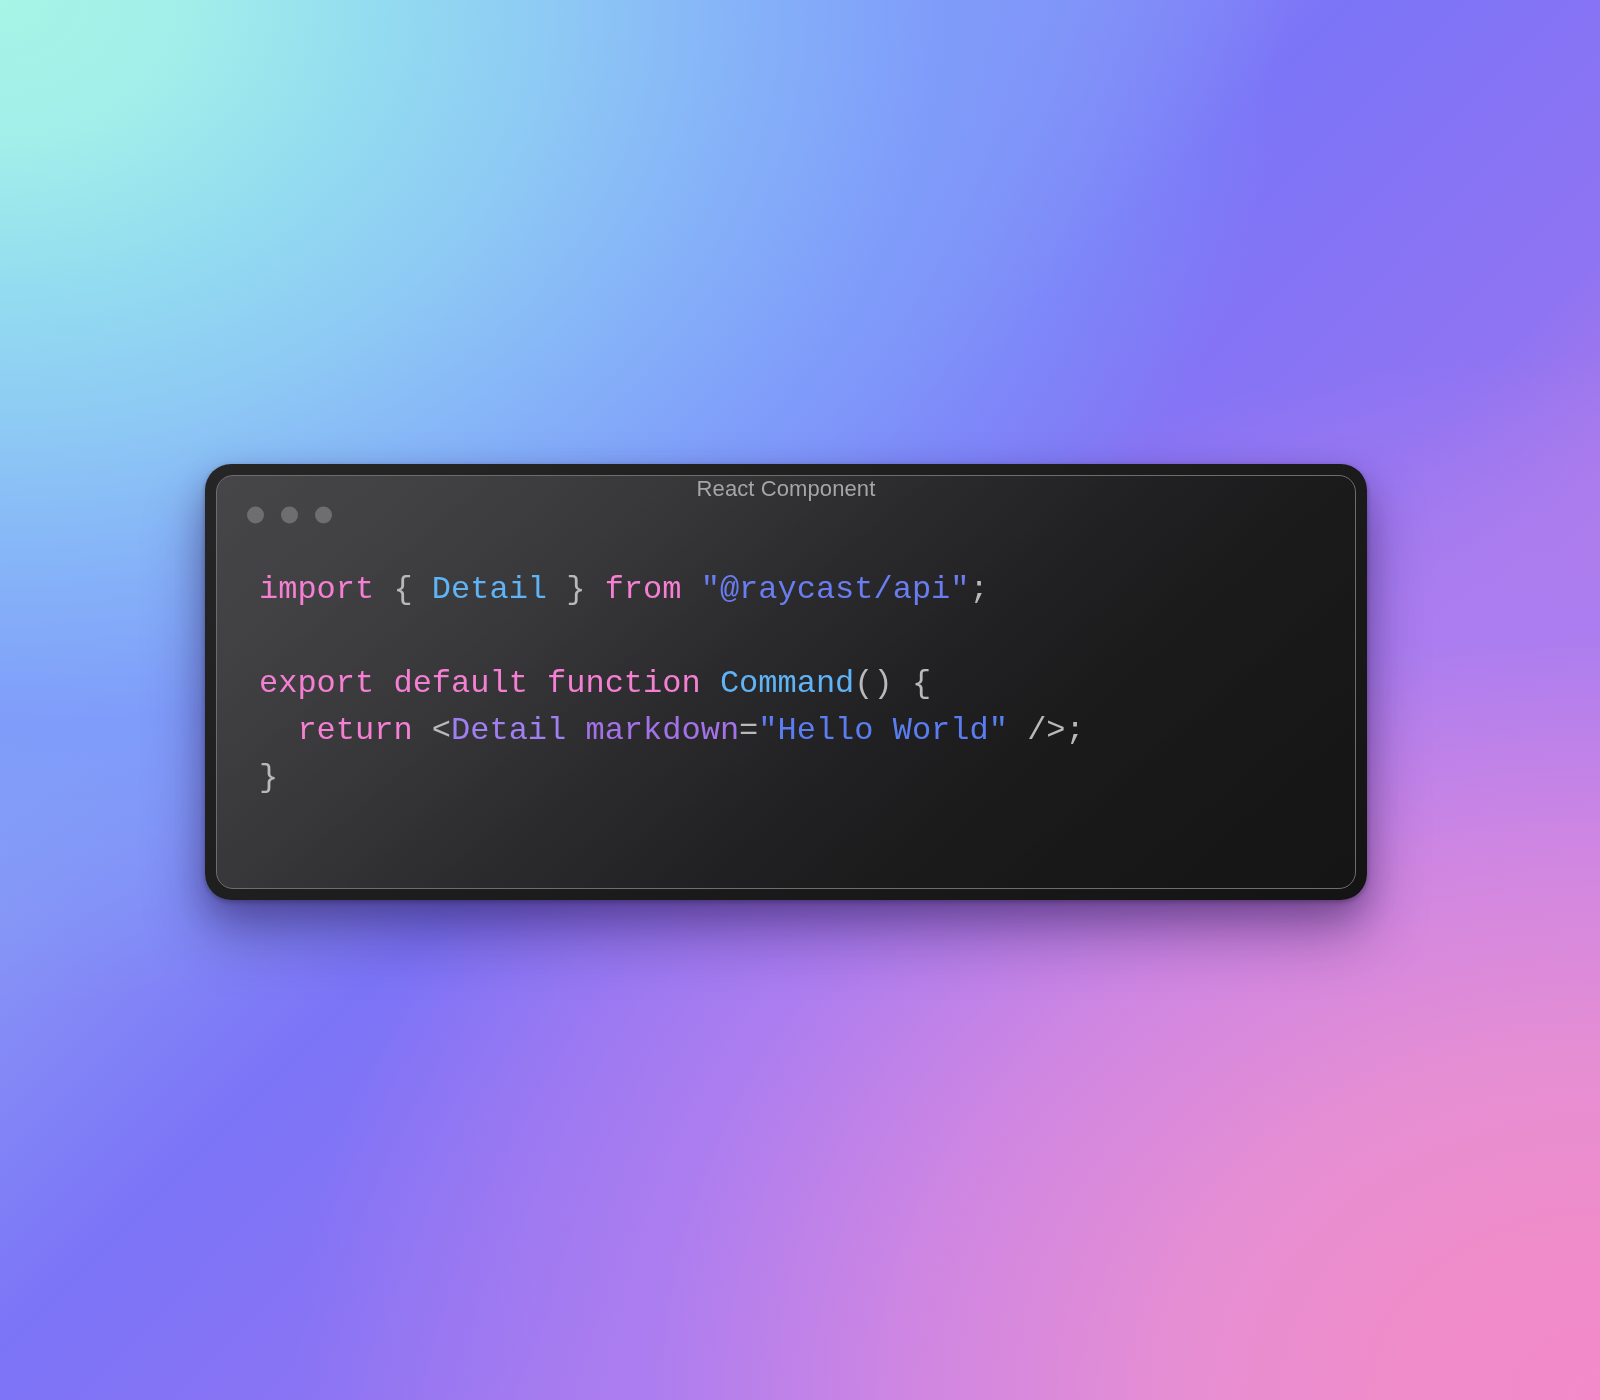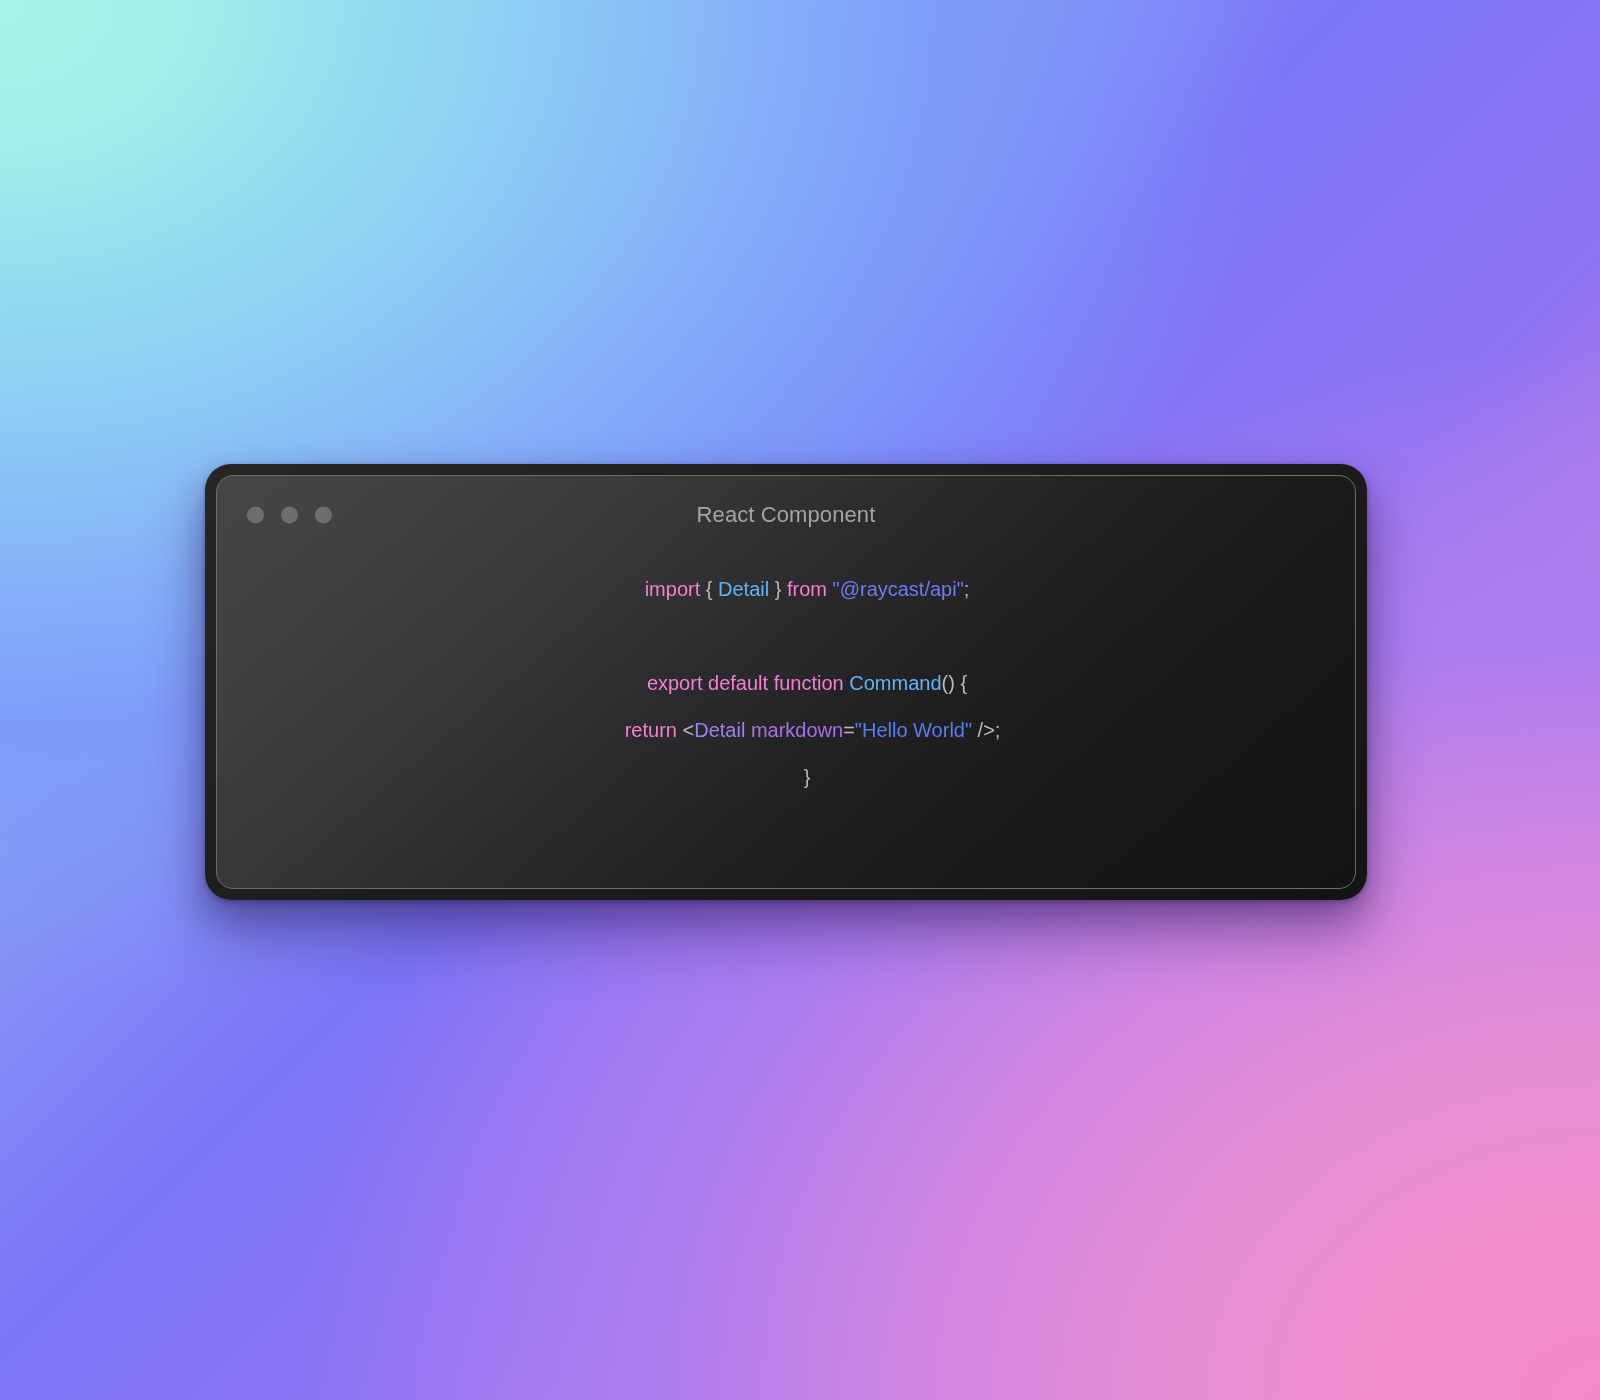--- a/index.html
+++ b/index.html
@@ -87,21 +87,20 @@
       rgba(255,255,255,0.0) 46%,
       rgba(0,0,0,0.06) 78%,
       rgba(0,0,0,0.10) 100%);
   }
 
   
   #title-bar {
     position: relative;
     height: 78px;
     display: flex;
-    align-items: center;
     z-index: 2;
   }
 
   #traffic-lights {
     position: absolute;
     left: 30px;
     top: 50%;
     transform: translateY(-50%);
     display: flex;
     gap: 17px;
@@ -122,26 +121,25 @@
     color: #a5a5a8;
     letter-spacing: 0.1px;
     user-select: none;
   }
 
   
   #code-area {
     position: relative;
     z-index: 2;
     padding: 12px 0 0 42px;
-    font-family: Liberation Sans, sans-serif;
-    font-size: 20px;
+    font-family: Liberation Mono, monospace;
+    font-size: 32px;
     line-height: 47px;
     white-space: pre;
     letter-spacing: 0px;
-    text-align: center;
   }
 
   .code-line {
     height: 47px;
   }
 
   
   .tok-keyword     { color: #f57fd2; }
   .tok-type        { color: #5fb4f7; }
   .tok-punct       { color: #b9b9bc; }

